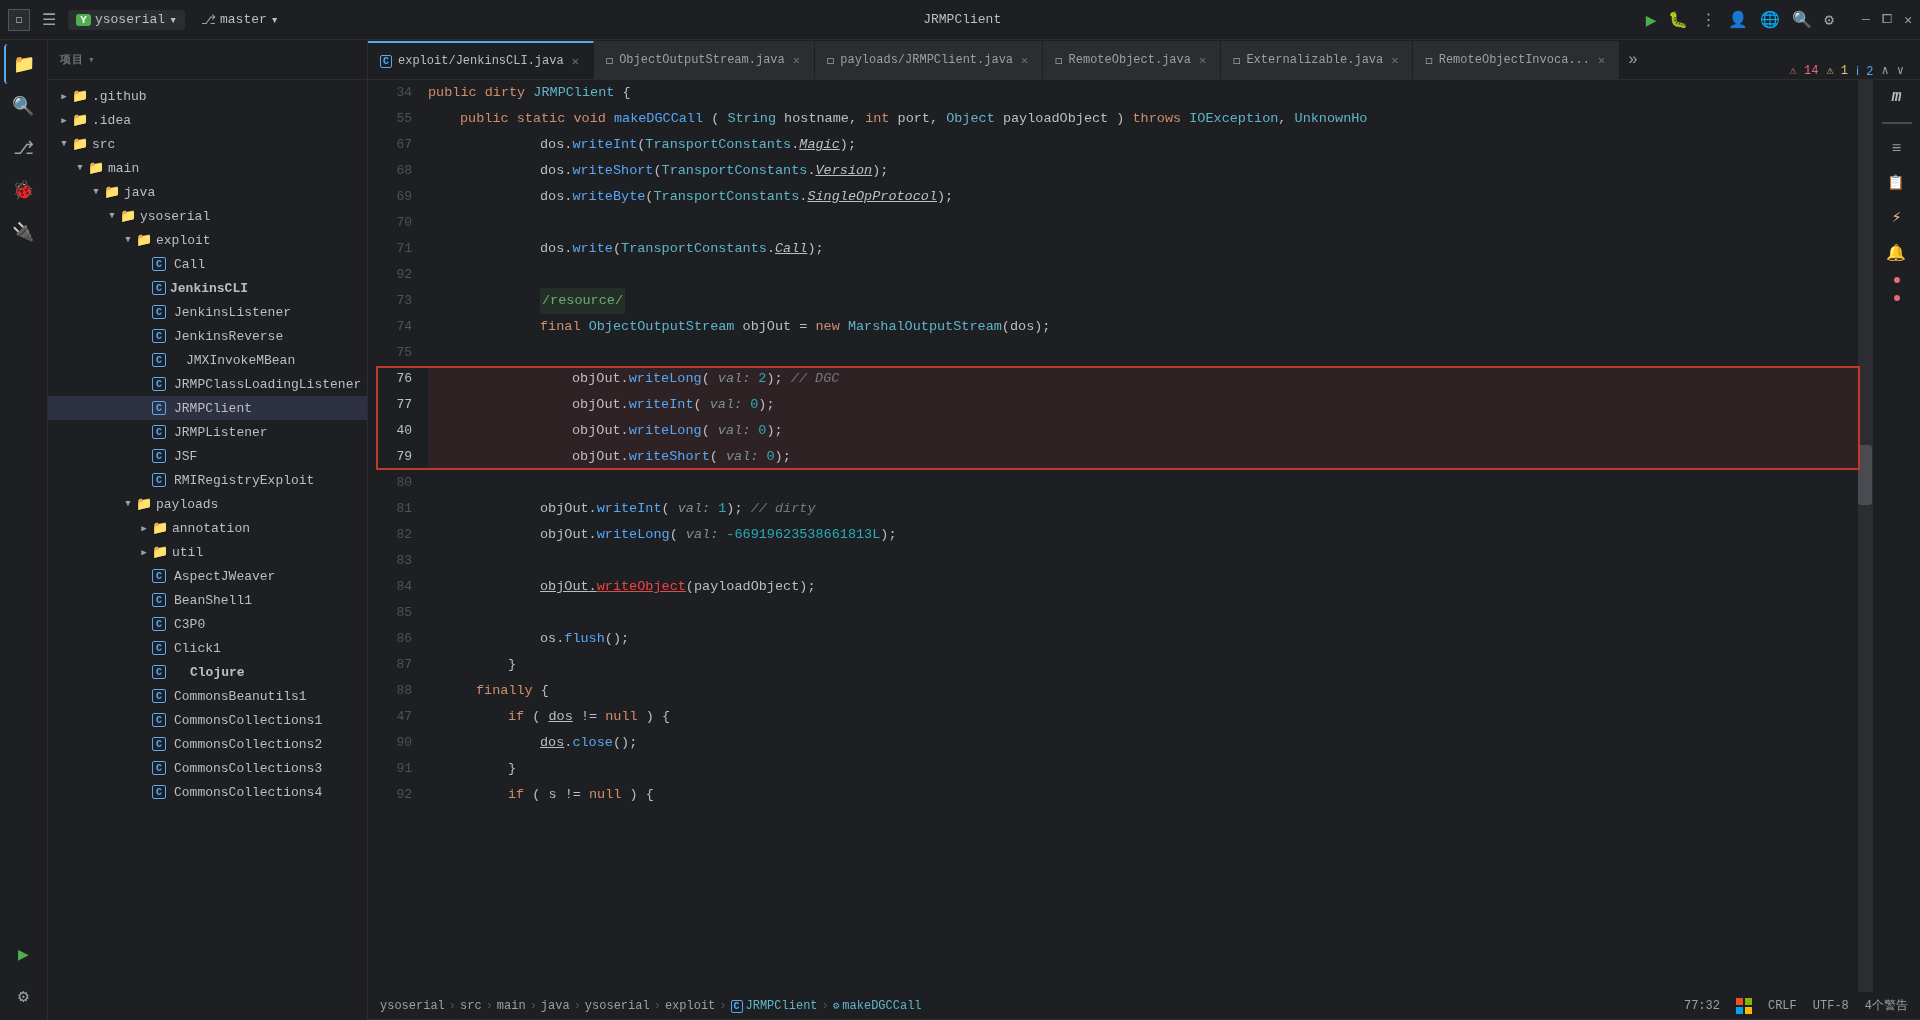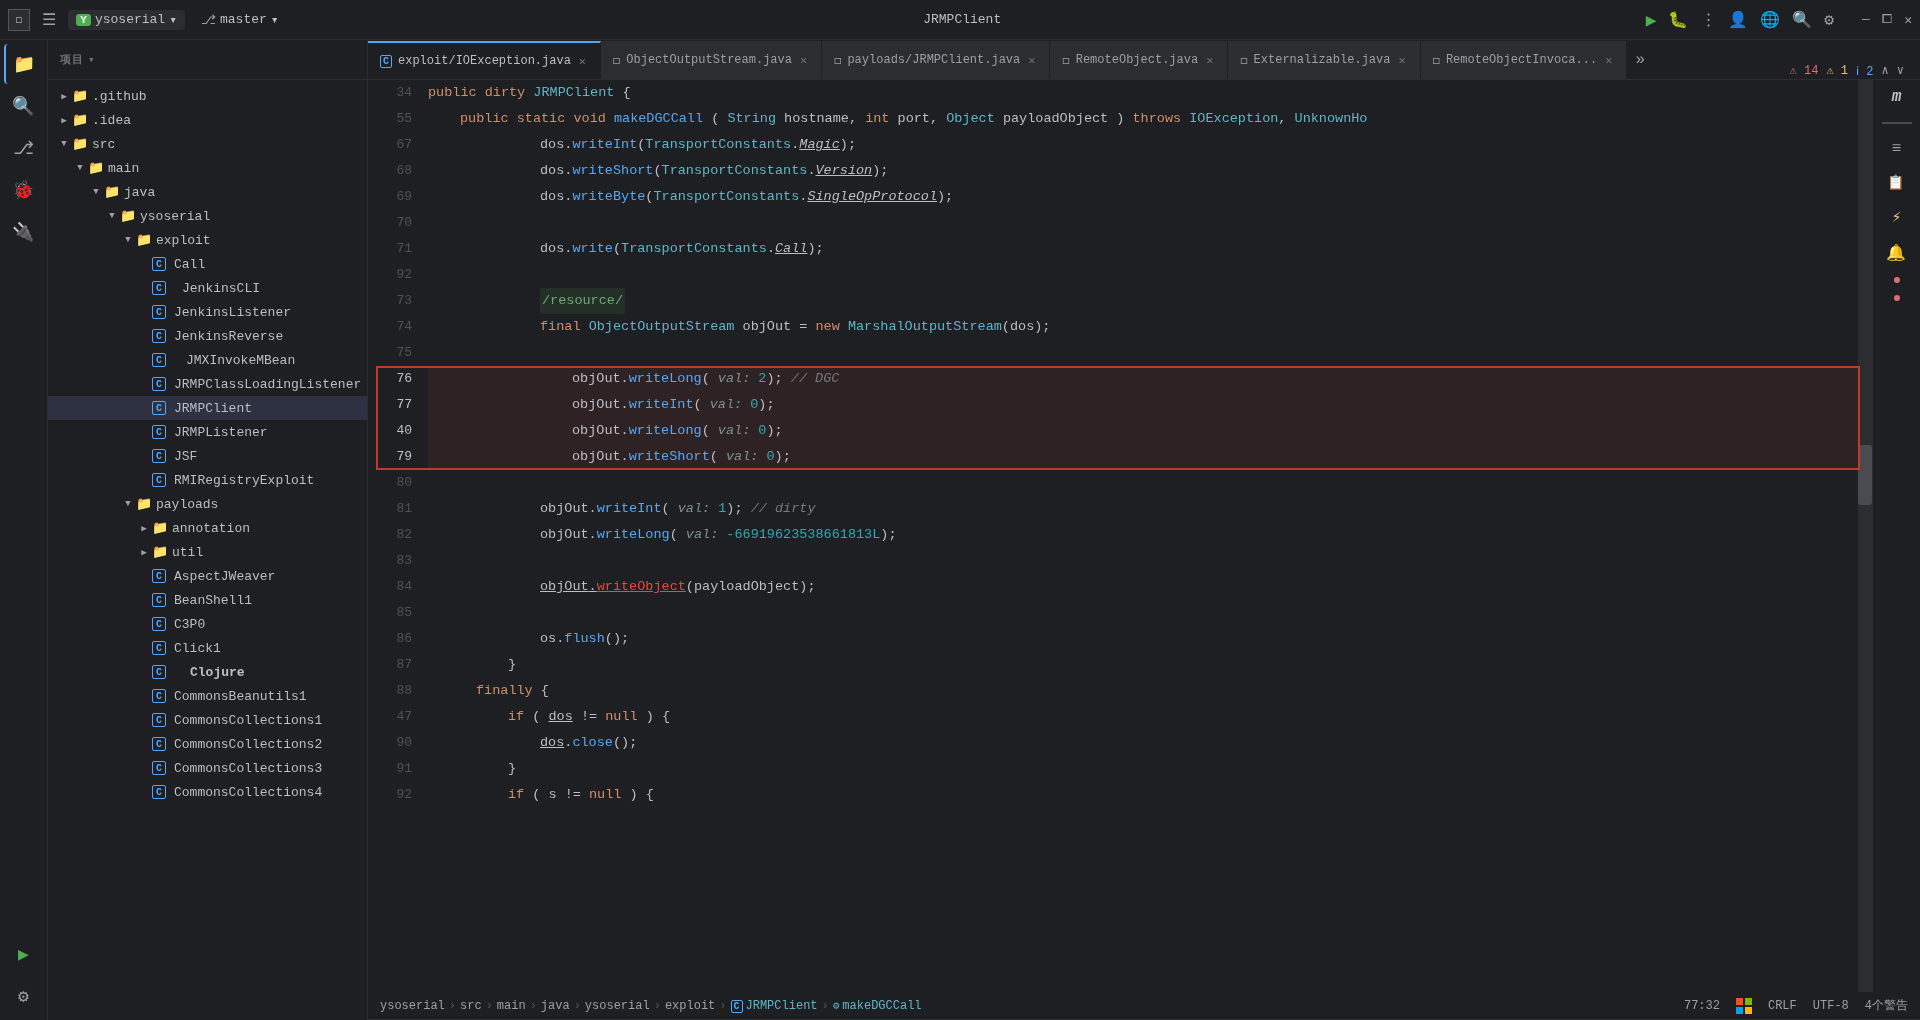--- a/index.html
+++ b/index.html
@@ -386,21 +386,21 @@
       </div>
 
       <div class="tree-item" style="--depth:5">
         <span class="tree-arrow" style="opacity:0">▶</span>
         <span class="tree-icon" style="color:#56a8f5;font-size:10px;font-weight:bold;border:1px solid #56a8f5;border-radius:2px;width:14px;height:14px;display:flex;align-items:center;justify-content:center;">C</span>
         <span style="margin-left:4px;">Call</span>
       </div>
       <div class="tree-item" style="--depth:5">
         <span class="tree-arrow" style="opacity:0">▶</span>
         <span class="tree-icon" style="color:#56a8f5;font-size:10px;font-weight:bold;border:1px solid #56a8f5;border-radius:2px;width:14px;height:14px;display:flex;align-items:center;justify-content:center;">C</span>
-        <span style="margin-left:12px;">JenkinsCLI</span>
+        <span style="margin-left:0;font-weight:bold;">JenkinsCLI</span>
       </div>
       <div class="tree-item" style="--depth:5">
         <span class="tree-arrow" style="opacity:0">▶</span>
         <span class="tree-icon" style="color:#56a8f5;font-size:10px;font-weight:bold;border:1px solid #56a8f5;border-radius:2px;width:14px;height:14px;display:flex;align-items:center;justify-content:center;">C</span>
         <span style="margin-left:4px;">JenkinsListener</span>
       </div>
       <div class="tree-item" style="--depth:5">
         <span class="tree-arrow" style="opacity:0">▶</span>
         <span class="tree-icon" style="color:#56a8f5;font-size:10px;font-weight:bold;border:1px solid #56a8f5;border-radius:2px;width:14px;height:14px;display:flex;align-items:center;justify-content:center;">C</span>
         <span style="margin-left:4px;">JenkinsReverse</span>
@@ -502,21 +502,21 @@
         <span style="margin-left:4px;">CommonsCollections4</span>
       </div>
     </div>
   </div>
 
   <div class="editor-area">
 
     <div class="tab-bar">
       <div class="tab active">
         <span style="color:#56a8f5;font-size:10px;font-weight:bold;border:1px solid #56a8f5;border-radius:2px;padding:0 2px;">C</span>
-        <span>exploit/IOException.java</span>
+        <span>exploit/JenkinsCLI.java</span>
         <span class="tab-close">✕</span>
       </div>
       <div class="tab">
         <span style="color:#9d9fa6;font-size:12px;">◻</span>
         <span>ObjectOutputStream.java</span>
         <span class="tab-close">✕</span>
       </div>
       <div class="tab">
         <span style="color:#9d9fa6;font-size:12px;">◻</span>
         <span>payloads/JRMPClient.java</span>

